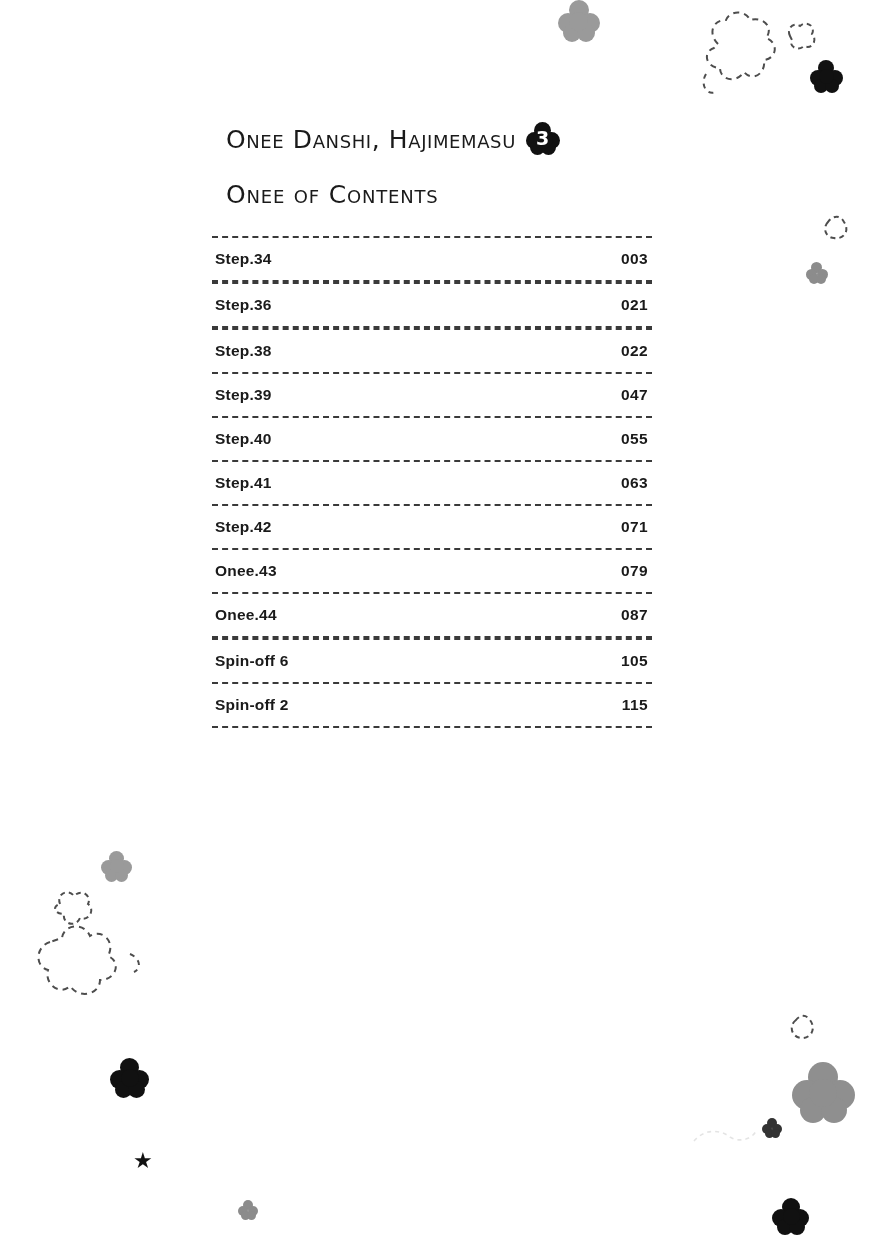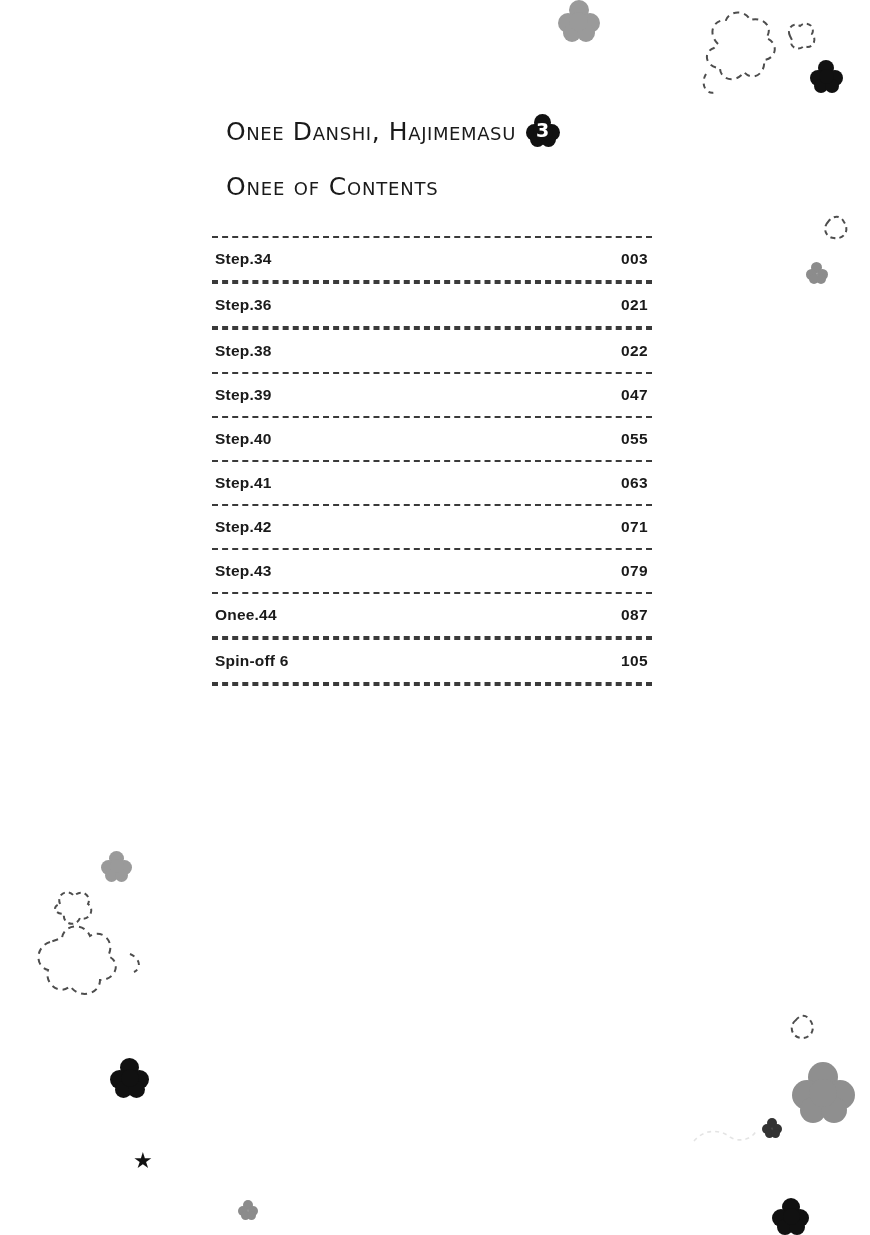--- a/index.html
+++ b/index.html
@@ -27,21 +27,21 @@
   .flower span {
     position: absolute;
     border-radius: 50%;
     display: block;
   }
 
   
   .title-block {
     position: absolute;
     left: 226px;
-    top: 114px;
+    top: 122px;
     width: 460px;
   }
   .book-title {
     font-family: "DejaVu Sans", sans-serif;
     font-size: 25px;
     font-variant: small-caps;
     letter-spacing: 0.6px;
     color: #1a1a1a;
     white-space: nowrap;
     display: flex;
@@ -301,30 +301,34 @@
         <span class="toc-label">Step.41</span>
         <span class="toc-page">063</span>
       </div>
       <div class="toc-rule"></div>
       <div class="toc-row">
         <span class="toc-label">Step.42</span>
         <span class="toc-page">071</span>
       </div>
       <div class="toc-rule"></div>
       <div class="toc-row">
-        <span class="toc-label">Step.43</span>
+        <span class="toc-label">Onee.43</span>
         <span class="toc-page">079</span>
       </div>
       <div class="toc-rule"></div>
       <div class="toc-row">
         <span class="toc-label">Onee.44</span>
         <span class="toc-page">087</span>
       </div>
       <div class="toc-rule"></div>
       <div class="toc-rule"></div>
       <div class="toc-row">
         <span class="toc-label">Spin-off 6</span>
         <span class="toc-page">105</span>
       </div>
       <div class="toc-rule"></div>
+      <div class="toc-row">
+        <span class="toc-label">Spin-off 2</span>
+        <span class="toc-page">115</span>
+      </div>
       <div class="toc-rule"></div>
     </div>
 </div>
 
 </body></html>

